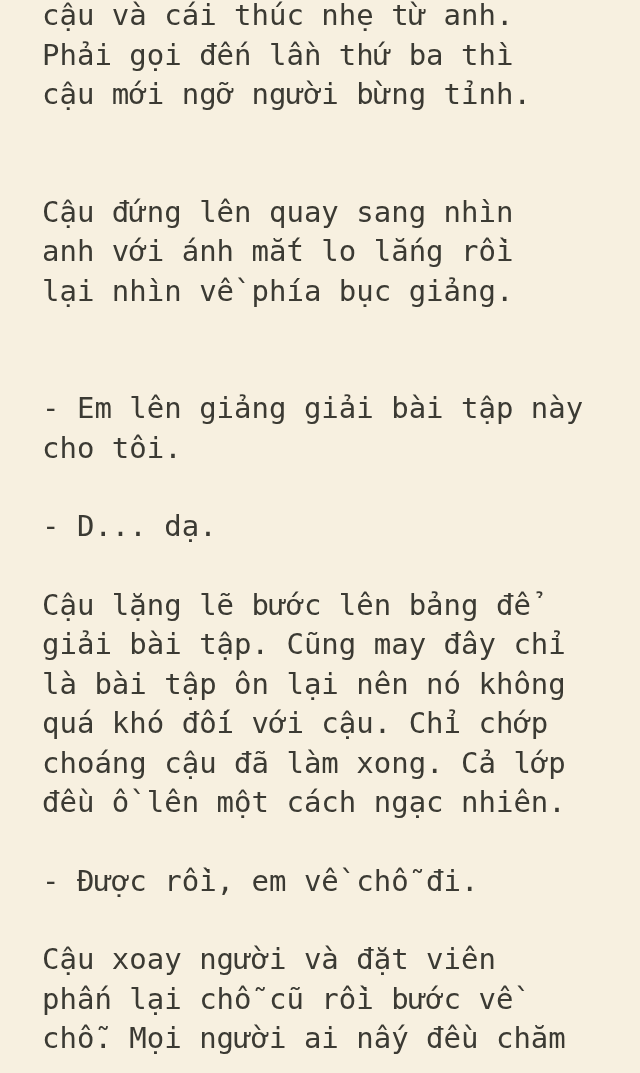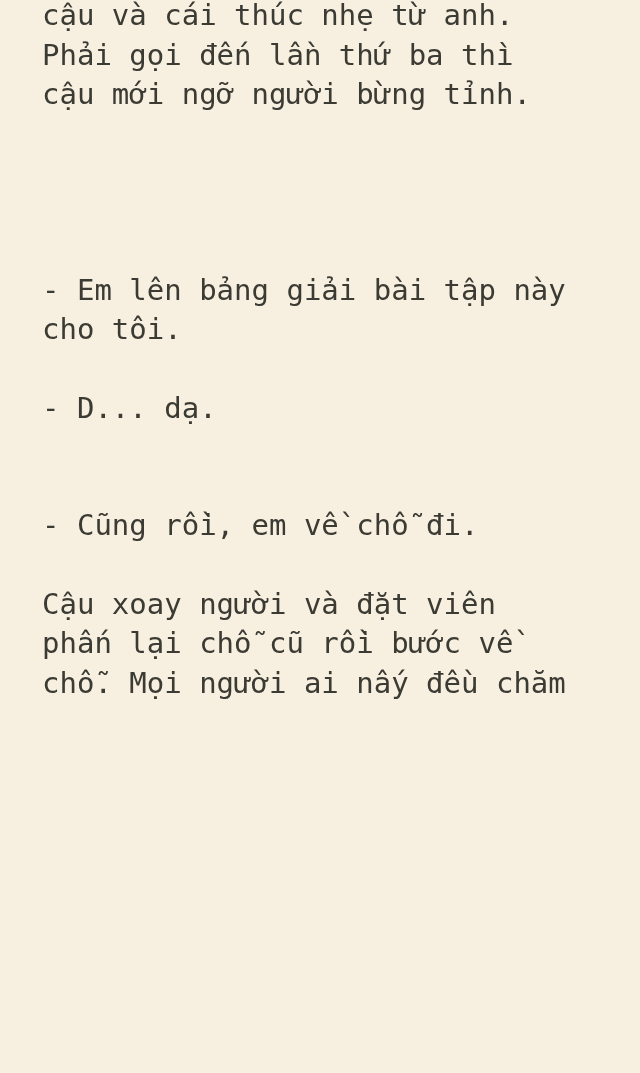--- a/index.html
+++ b/index.html
@@ -39,26 +39,35 @@
 </style>
 </head>
 <body>
 
 <div id="reader">
   <p class="para clipped-top">cậu và cái thúc nhẹ từ anh.
 Phải gọi đến lần thứ ba thì
 cậu mới ngỡ người bừng tỉnh.</p>
   <div class="gap"></div>
   <div class="gap"></div>
+  <p class="para">Cậu đứng lên quay sang nhìn
+anh với ánh mắt lo lắng rồi
+lại nhìn về phía bục giảng.</p>
   <div class="gap"></div>
   <div class="gap"></div>
-  <p class="para">- Em lên bảng giải bài tập này
+  <p class="para">- Em lên giảng giải bài tập này
 cho tôi.</p>
   <div class="gap"></div>
   <p class="para">- D... dạ.</p>
   <div class="gap"></div>
+  <p class="para">Cậu lặng lẽ bước lên bảng để
+giải bài tập. Cũng may đây chỉ
+là bài tập ôn lại nên nó không
+quá khó đối với cậu. Chỉ chớp
+choáng cậu đã làm xong. Cả lớp
+đều ồ lên một cách ngạc nhiên.</p>
   <div class="gap"></div>
-  <p class="para">- Cũng rồi, em về chỗ đi.</p>
+  <p class="para">- Được rồi, em về chỗ đi.</p>
   <div class="gap"></div>
   <p class="para">Cậu xoay người và đặt viên
 phấn lại chỗ cũ rồi bước về
 chỗ. Mọi người ai nấy đều chăm</p>
 </div>
 
 </body></html>

